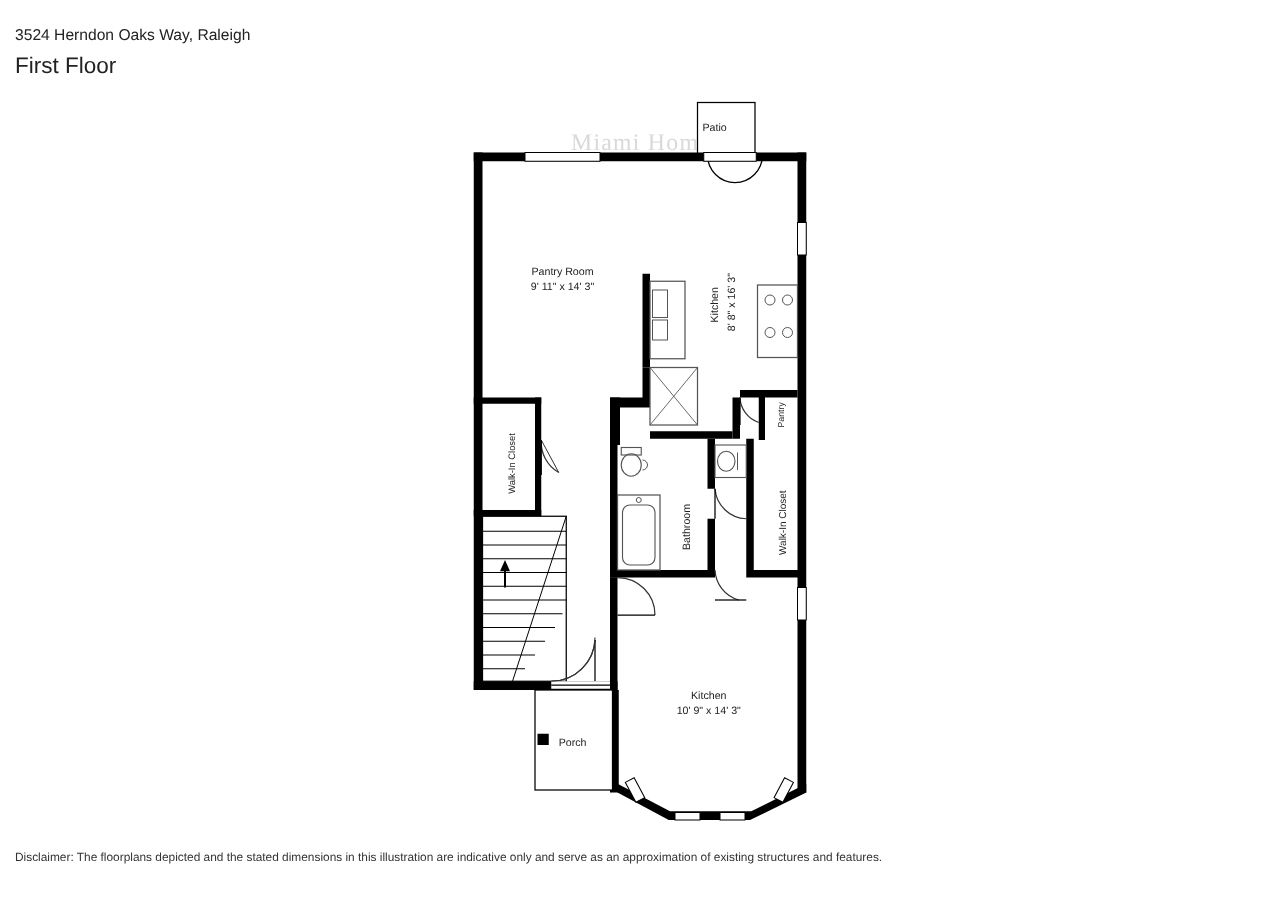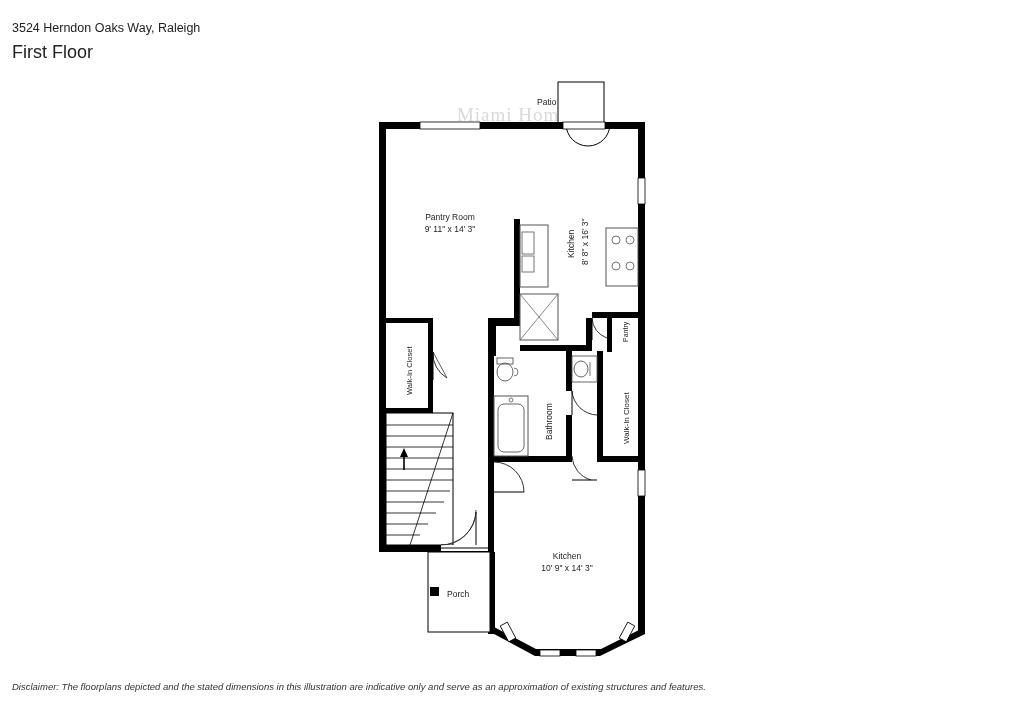--- a/index.html
+++ b/index.html
@@ -32,21 +32,20 @@
     margin-top: 4px;
   }
   .disclaimer {
     position: absolute;
     left: 12px;
     top: 678px;
     font-size: 9.5px;
     color: #333;
     line-height: 17px;
     width: 900px;
-    font-style: italic;
   }
   .plan {
     position: absolute;
     left: 0;
     top: 0;
     width: 1024px;
     height: 724px;
   }
   .watermark {
     position: absolute;
@@ -291,19 +290,19 @@
 
 <div class="lbl" style="left:536px; top:550px; width:62px;">
   <span class="nm">Kitchen</span>
   <span class="dim">10' 9" x 14' 3"</span>
 </div>
 
 <div class="lbl" style="left:447px; top:588px;">
   <span class="nm">Porch</span>
 </div>
 
-<div class="lbl" style="left:537px; top:96px;">
+<div class="lbl" style="left:562px; top:96px;">
   <span class="nm">Patio</span>
 </div>
 
 <div class="disclaimer">
   <div>Disclaimer: The floorplans depicted and the stated dimensions in this illustration are indicative only and serve as an approximation of existing structures and features.</div>
 </div>
 
 </body></html>

